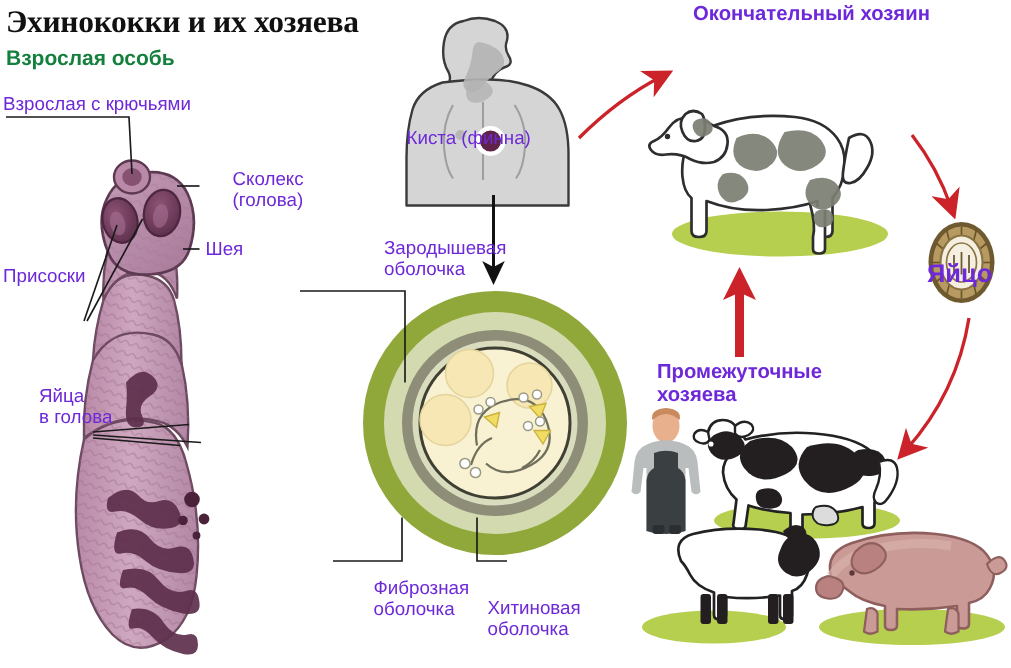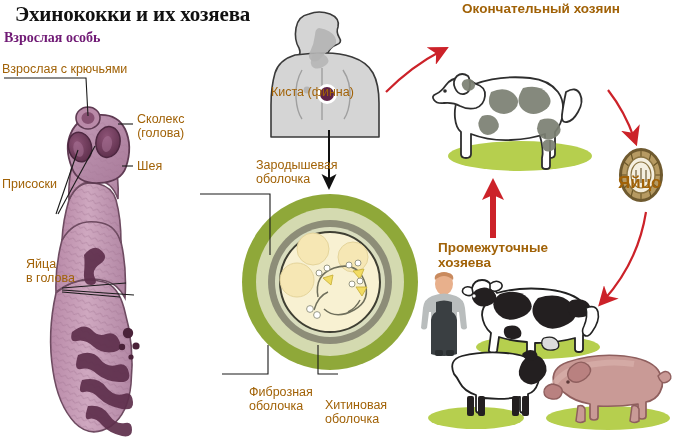--- a/index.html
+++ b/index.html
@@ -6,33 +6,32 @@
   body{
     width:674px;height:445px;
     background:#ffffff;
     font-family:"Liberation Sans", sans-serif;
     color:#1a1a1a;
     overflow:hidden;
     position:relative;
   }
   #stage{position:absolute;left:0;top:0;width:674px;height:445px;}
   .abs{position:absolute;}
-  .lbl{font-size:12.5px;line-height:14px;color:#a16207;white-space:pre-line;}
+  .lbl{font-size:12.5px;line-height:14px;color:#6d28d9;white-space:pre-line;}
   .lbl-b{font-weight:bold;}
   #title{
     left:4px;top:2px;
     font-family:"Liberation Serif", serif;
     font-weight:bold;font-size:21px;color:#111;
     letter-spacing:-0.2px;
-    margin-left:11px;
   }
   #subtitle{
     left:4px;top:30px;
-    font-family:Liberation Serif, serif;
-    font-weight:bold;font-size:14px;color:#701a75;
+    font-family:Liberation Sans, sans-serif;
+    font-weight:bold;font-size:14px;color:#15803d;
   }
   svg{display:block;}
 </style>
 </head>
 <body>
 
 <div id="stage">
 
   <div class="abs" id="title">Эхинококки и их хозяева</div>
   <div class="abs" id="subtitle">Взрослая особь</div>
@@ -115,21 +114,21 @@
       <path d="M56 214 L78 150"></path>
       <path d="M58 214 L95 146"></path>
 
       <path d="M62 288 L126 283"></path>
       <path d="M62 290 L134 295"></path>
       <path d="M62 292 L120 297"></path>
     </g>
   </svg>
 
   <div class="abs lbl" style="left:2px;top:62px;">Взрослая с крючьями</div>
-  <div class="abs lbl" style="left:137px;top:112px;text-align:center;">Сколекс
+  <div class="abs lbl" style="left:155px;top:112px;">Сколекс
 (голова)</div>
   <div class="abs lbl" style="left:137px;top:159px;">Шея</div>
   <div class="abs lbl" style="left:2px;top:177px;">Присоски</div>
   <div class="abs lbl" style="left:26px;top:257px;text-align:left;">Яйца
 в голова</div>
 
   <div class="abs" style="left:265px;top:8px;width:120px;height:130px;">
     <svg width="120" height="130" viewBox="0 0 120 130">
       <g fill="#d5d5d5" stroke="#3a3a3a" stroke-width="1.6" stroke-linejoin="round">
 

